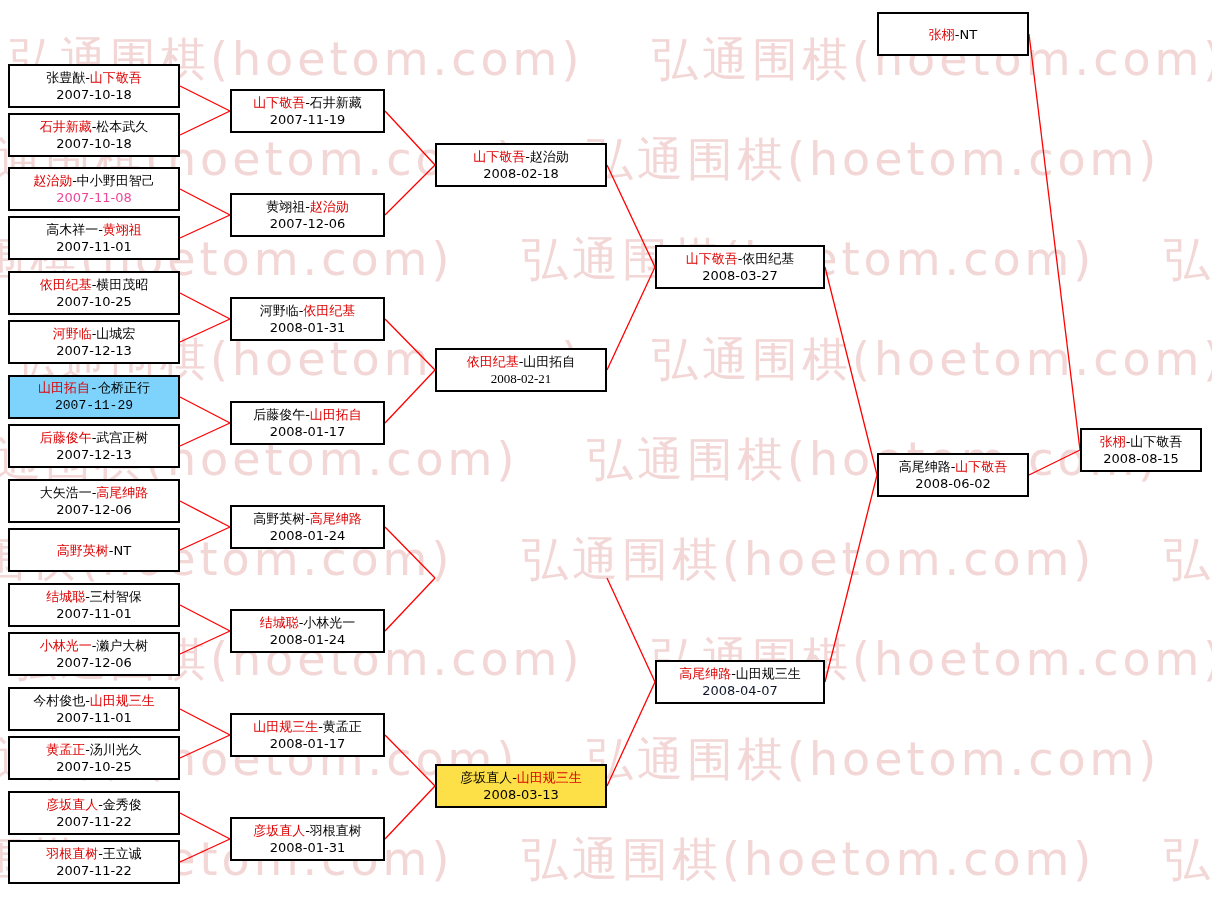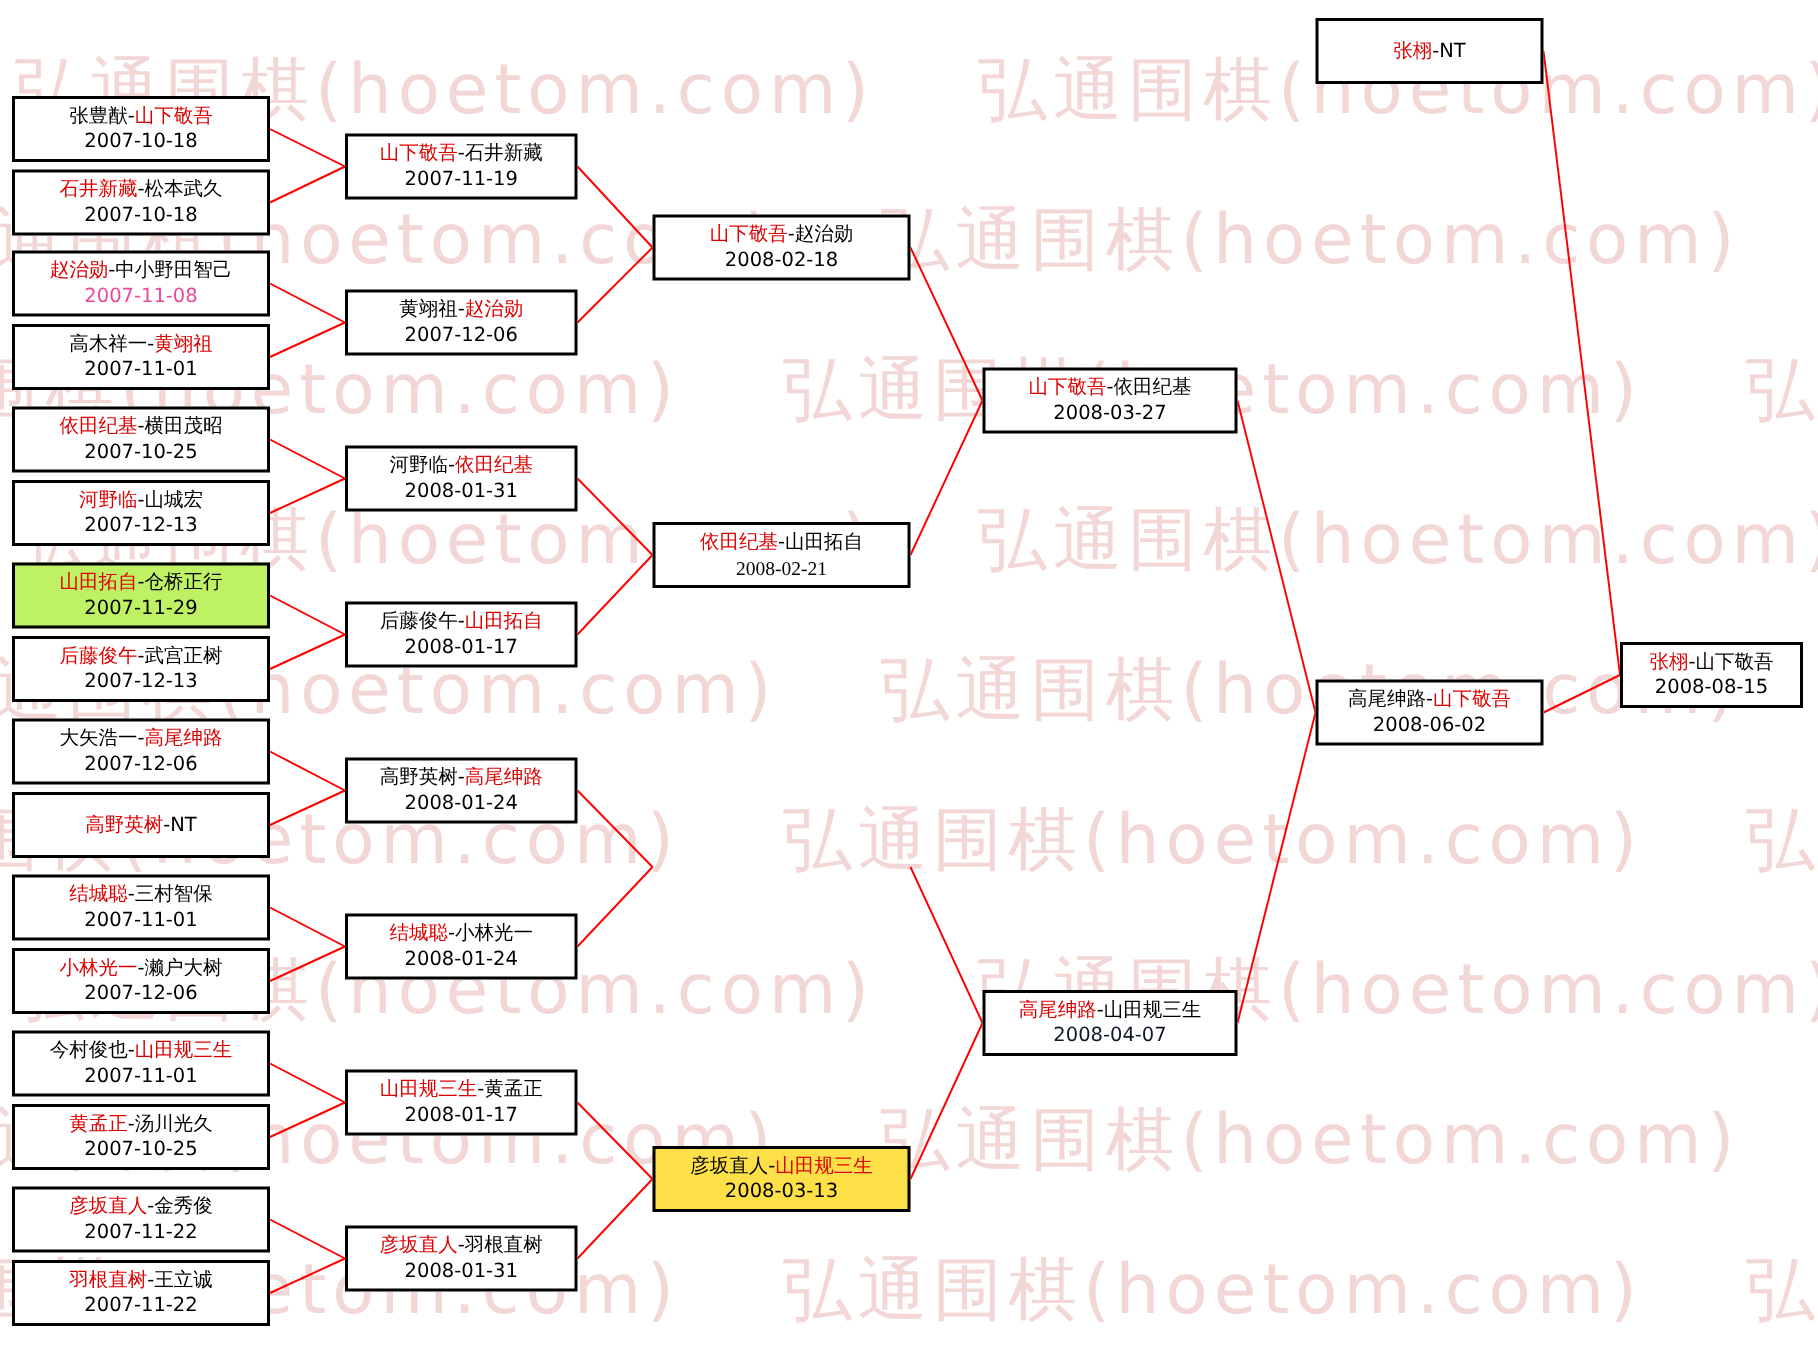--- a/index.html
+++ b/index.html
@@ -121,21 +121,21 @@
     <div class="date" style="color: rgb(0, 0, 0);">2007-11-01</div>
   </div>
       <div class="match" style="left: 8px; top: 271px; width: 172px; height: 44px; border-color: rgb(0, 0, 0); background: rgb(255, 255, 255);">
     <div class="names"><span style="color: rgb(221, 0, 0);">依田纪基</span><span style="color: rgb(0, 0, 0);">-</span><span style="color: rgb(0, 0, 0);">横田茂昭</span></div>
     <div class="date" style="color: rgb(0, 0, 0);">2007-10-25</div>
   </div>
       <div class="match" style="left: 8px; top: 320px; width: 172px; height: 44px; border-color: rgb(0, 0, 0); background: rgb(255, 255, 255);">
     <div class="names"><span style="color: rgb(221, 0, 0);">河野临</span><span style="color: rgb(0, 0, 0);">-</span><span style="color: rgb(0, 0, 0);">山城宏</span></div>
     <div class="date" style="color: rgb(0, 0, 0);">2007-12-13</div>
   </div>
-      <div class="match" style="left: 8px; top: 375px; width: 172px; height: 44px; border-color: rgb(0, 0, 0); background: #bef264;">
+      <div class="match" style="left: 8px; top: 375px; width: 172px; height: 44px; border-color: rgb(0, 0, 0); background: #7dd3fc; font-family: Liberation Mono, monospace;">
     <div class="names"><span style="color: rgb(221, 0, 0);">山田拓自</span><span style="color: rgb(0, 0, 0);">-</span><span style="color: rgb(0, 0, 0);">仓桥正行</span></div>
     <div class="date" style="color: rgb(0, 0, 0);">2007-11-29</div>
   </div>
       <div class="match" style="left: 8px; top: 424px; width: 172px; height: 44px; border-color: rgb(0, 0, 0); background: rgb(255, 255, 255);">
     <div class="names"><span style="color: rgb(221, 0, 0);">后藤俊午</span><span style="color: rgb(0, 0, 0);">-</span><span style="color: rgb(0, 0, 0);">武宫正树</span></div>
     <div class="date" style="color: rgb(0, 0, 0);">2007-12-13</div>
   </div>
       <div class="match" style="left: 8px; top: 479px; width: 172px; height: 44px; border-color: rgb(0, 0, 0); background: rgb(255, 255, 255);">
     <div class="names"><span style="color: rgb(0, 0, 0);">大矢浩一</span><span style="color: rgb(0, 0, 0);">-</span><span style="color: rgb(221, 0, 0);">高尾绅路</span></div>
     <div class="date" style="color: rgb(0, 0, 0);">2007-12-06</div>

